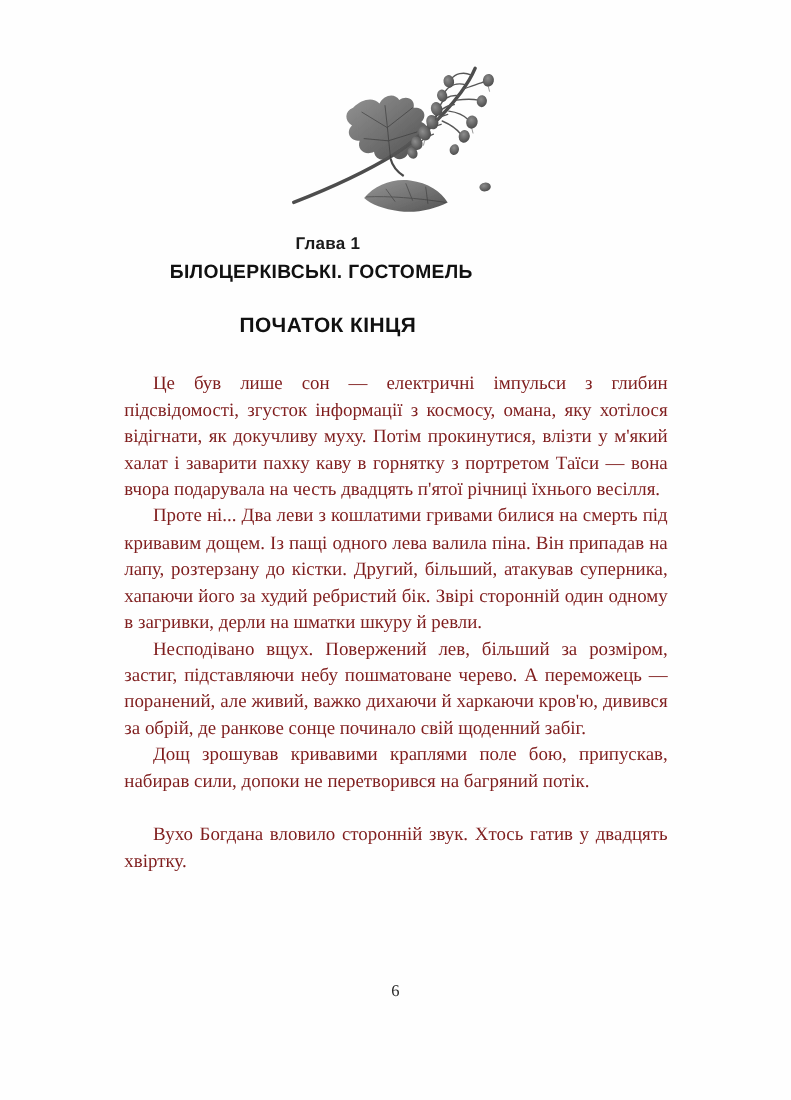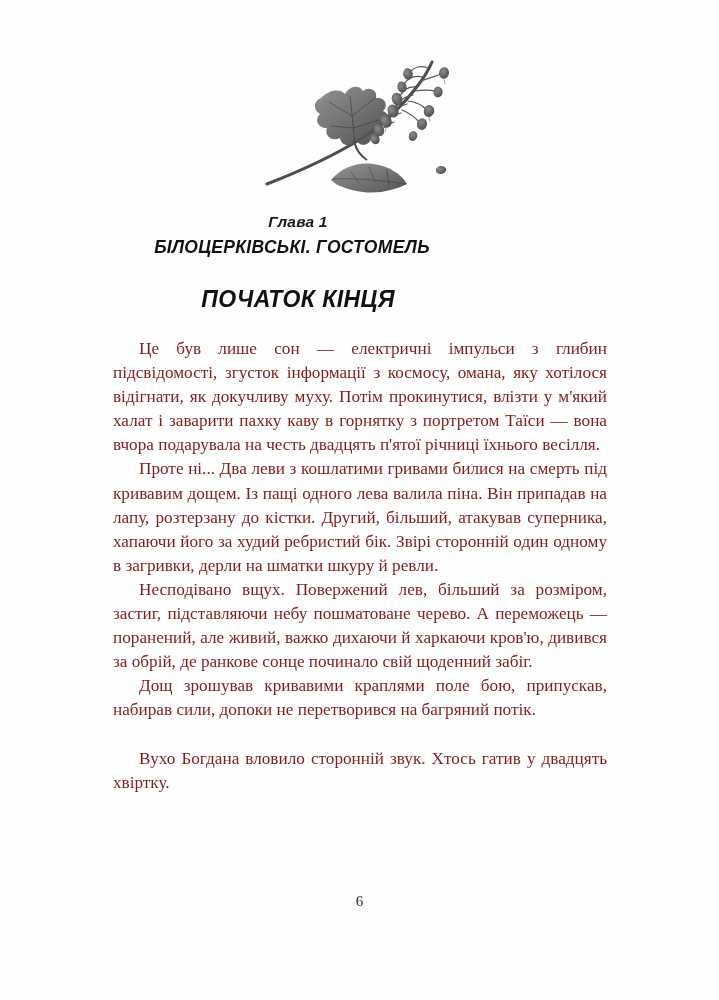--- a/index.html
+++ b/index.html
@@ -38,21 +38,20 @@
     height: 100%;
   }
 
   
   .headings {
     position: absolute;
     left: 0;
     top: 212px;
     width: 596px;
     text-align: center;
-    font-style: italic;
   }
   .chapter-eyebrow {
     font-family: "Liberation Sans", "DejaVu Sans", sans-serif;
     font-size: 15.5px;
     font-weight: 600;
     letter-spacing: 0.2px;
     color: #1a1a1a;
     line-height: 1.35;
     margin: 0;
   }
@@ -61,21 +60,21 @@
     font-size: 17.5px;
     font-weight: 700;
     letter-spacing: 0.3px;
     color: #111111;
     line-height: 1.35;
     margin: 3px 12px 0 0;
     white-space: nowrap;
   }
   .section-title {
     font-family: "Liberation Sans", "DejaVu Sans", sans-serif;
-    font-size: 23px;
+    font-size: 19px;
     font-weight: 700;
     letter-spacing: 0.4px;
     color: #111111;
     margin: 26px 0 0 0;
   }
 
   
   .body-text {
     position: absolute;
     left: 113px;

